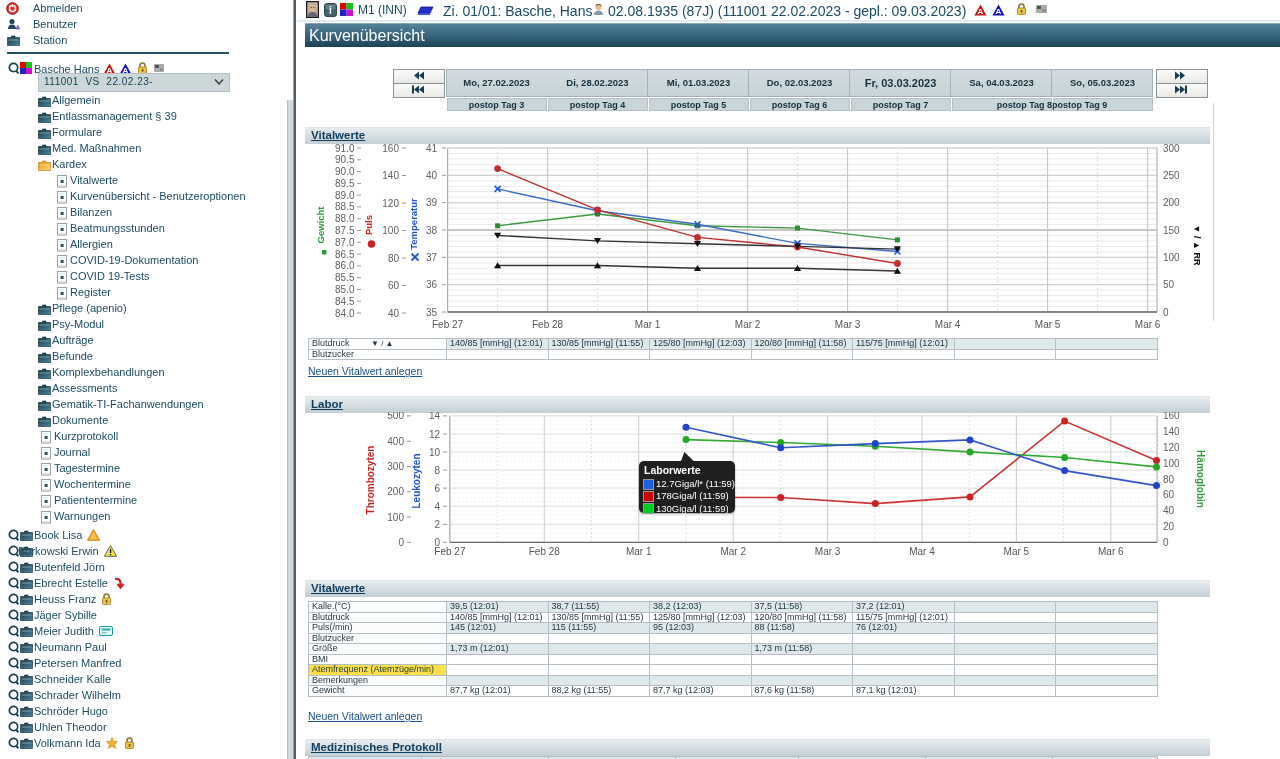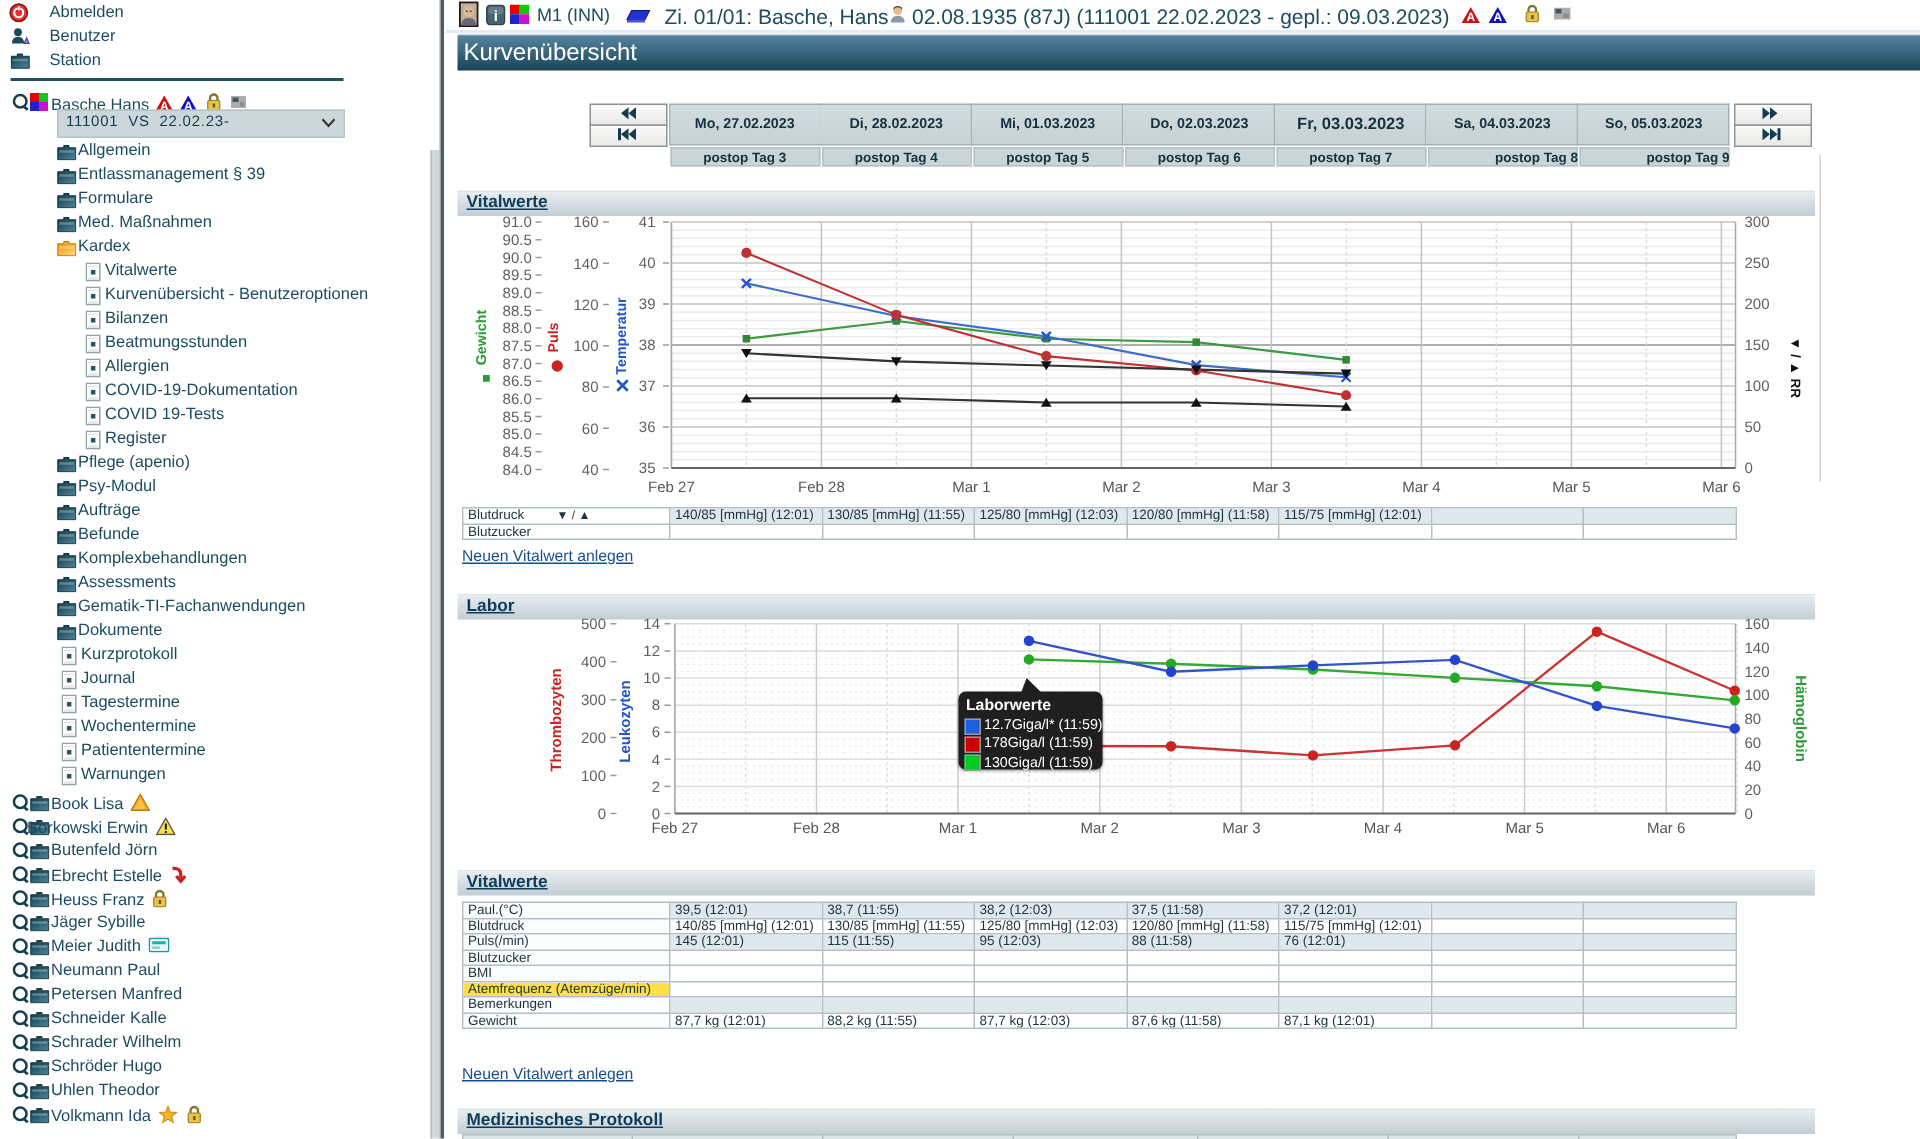--- a/index.html
+++ b/index.html
@@ -484,21 +484,21 @@
 <div class="abs" style="left:850px;top:77px;width:101px;text-align:center;font-size:11px;font-weight:bold;color:#16303c">Fr, 03.03.2023</div>
 <div class="abs" style="left:851px;top:97.5px;width:98px;height:11px;background:#c9d5d9;border:1px solid #b4c2c7"></div>
 <div class="abs" style="left:850px;top:99.5px;width:101px;text-align:center;font-size:9px;font-weight:bold;color:#16303c">postop Tag 7</div>
 <div class="abs" style="left:951px;top:69px;width:100px;height:26px;background:linear-gradient(180deg,#d2dcdf,#c6d2d6);border:1px solid #a3b2b8;border-left:0;"></div>
 <div class="abs" style="left:951px;top:77px;width:101px;text-align:center;font-size:9.5px;font-weight:bold;color:#16303c">Sa, 04.03.2023</div>
 <div class="abs" style="left:952px;top:97.5px;width:98px;height:11px;background:#c9d5d9;border:1px solid #b4c2c7"></div>
 <div class="abs" style="left:951px;top:99.5px;width:101px;text-align:right;font-size:9px;font-weight:bold;color:#16303c">postop Tag 8</div>
 <div class="abs" style="left:1052px;top:69px;width:100px;height:26px;background:linear-gradient(180deg,#d2dcdf,#c6d2d6);border:1px solid #a3b2b8;border-left:0;"></div>
 <div class="abs" style="left:1052px;top:77px;width:101px;text-align:center;font-size:9.5px;font-weight:bold;color:#16303c">So, 05.03.2023</div>
 <div class="abs" style="left:1053px;top:97.5px;width:98px;height:11px;background:#c9d5d9;border:1px solid #b4c2c7"></div>
-<div class="abs" style="left:1052px;top:99.5px;width:101px;text-align:right;font-size:9px;font-weight:bold;color:#16303c">postop Tag 9</div>
+<div class="abs" style="left:1052px;top:99.5px;width:101px;text-align:left;font-size:9px;font-weight:bold;color:#16303c">postop Tag 9</div>
 <div class="secbar" style="top:127px">
     <span>Vitalwerte</span>
   </div>
 <div class="secbar" style="top:396px">
     <span>Labor</span>
   </div>
 <div class="secbar" style="top:580px">
     <span>Vitalwerte</span>
   </div>
 <div class="secbar" style="top:739px">
@@ -848,21 +848,21 @@
       <col style="width:101.5px">
       <col style="width:101.5px">
       <col style="width:101.5px">
       <col style="width:101.5px">
       <col style="width:101.5px">
       <col style="width:101.5px">
       <col style="width:101.5px">
     </colgroup>
 <tbody>
       <tr>
-        <td style="background:#fbfcfc">Paul.(°C)</td>
+        <td style="background:#fbfcfc">Kalle.(°C)</td>
         <td class="shade">39,5 (12:01)</td>
         <td class="shade">38,7 (11:55)</td>
         <td class="shade">38,2 (12:03)</td>
         <td class="shade">37,5 (11:58)</td>
         <td class="shade">37,2 (12:01)</td>
         <td class="shade"></td>
         <td class="shade"></td>
       </tr>
 <tr>
         <td style="background:#fbfcfc">Blutdruck</td>
@@ -886,20 +886,30 @@
       </tr>
 <tr>
         <td style="background:#fbfcfc">Blutzucker</td>
         <td></td>
         <td></td>
         <td></td>
         <td></td>
         <td></td>
         <td></td>
         <td></td>
+      </tr>
+<tr>
+        <td style="background:#fbfcfc">Größe</td>
+        <td class="shade">1,73 m (12:01)</td>
+        <td class="shade"></td>
+        <td class="shade"></td>
+        <td class="shade">1,73 m (11:58)</td>
+        <td class="shade"></td>
+        <td class="shade"></td>
+        <td class="shade"></td>
       </tr>
 <tr>
         <td style="background:#fbfcfc">BMI</td>
         <td></td>
         <td></td>
         <td></td>
         <td></td>
         <td></td>
         <td></td>
         <td></td>

